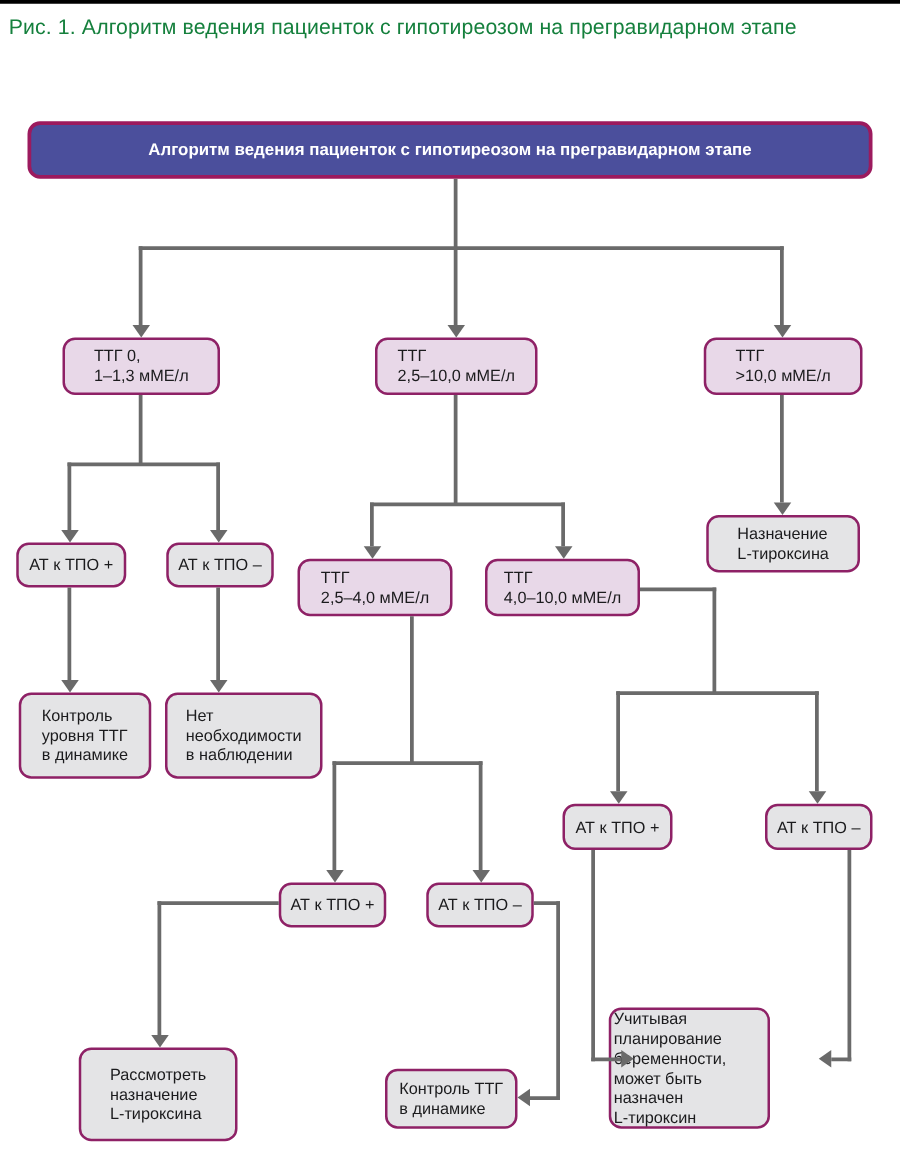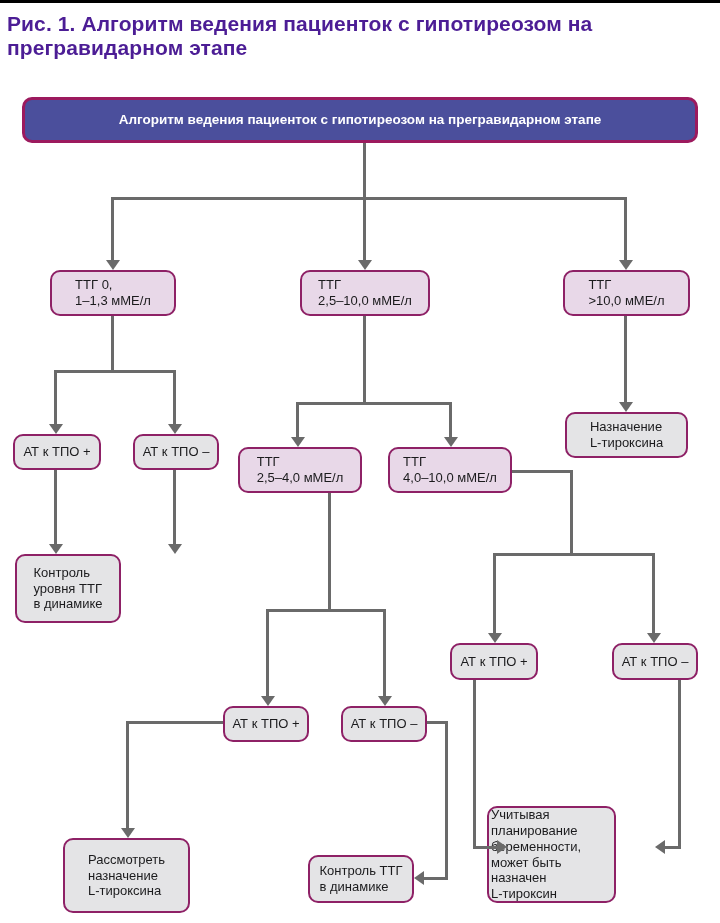--- a/index.html
+++ b/index.html
@@ -8,21 +8,21 @@
     --line:#6a6a6a; --text:#1b1b1d;
   }
   html,body{margin:0;padding:0;background:#fff;}
   #canvas{
     position:relative;width:720px;height:923px;background:#fff;overflow:hidden;
     font-family:"Liberation Sans","DejaVu Sans",sans-serif;
   }
   .topbar{position:absolute;left:0;top:0;width:720px;height:3px;background:#000;}
   .caption{
     position:absolute;left:7px;top:12px;width:706px;
-    font-size:21px;font-weight:bold;color:#4c1d95;letter-spacing:.1px;
+    font-size:17px;font-weight:normal;color:#15803d;letter-spacing:.1px;
   }
   .node{
     position:absolute;box-sizing:border-box;border:2px solid var(--box-border);
     border-radius:10px;display:flex;align-items:center;justify-content:center;
     white-space:pre-line;color:var(--text);
     font-size:13px;line-height:1.22;padding:2px;
   }
   .node.header{
     background:var(--header-fill);border:3px solid var(--header-border);
     color:#fff;font-weight:bold;font-size:13.5px;border-radius:10px;
@@ -59,20 +59,23 @@
 2,5–4,0 мМЕ/л</div>
   <div class="node pink" style="left:388px;top:447px;width:124px;height:46px">ТТГ
 4,0–10,0 мМЕ/л</div>
 
   <div class="node gray" style="left:565px;top:412px;width:123px;height:46px">Назначение
 L-тироксина</div>
 
   <div class="node gray" style="left:15px;top:554px;width:106px;height:69px">Контроль
 уровня ТТГ
 в динамике</div>
+  <div class="node gray" style="left:132px;top:554px;width:126px;height:69px">Нет
+необходимости
+в наблюдении</div>
 
   <div class="node gray" style="left:223px;top:706px;width:86px;height:36px">АТ к ТПО +</div>
   <div class="node gray" style="left:341px;top:706px;width:86px;height:36px">АТ к ТПО –</div>
 
   <div class="node gray" style="left:450px;top:643px;width:88px;height:37px">АТ к ТПО +</div>
   <div class="node gray" style="left:612px;top:643px;width:86px;height:37px">АТ к ТПО –</div>
 
   <div class="node gray" style="left:63px;top:838px;width:127px;height:75px">Рассмотреть
 назначение
 L-тироксина</div>

